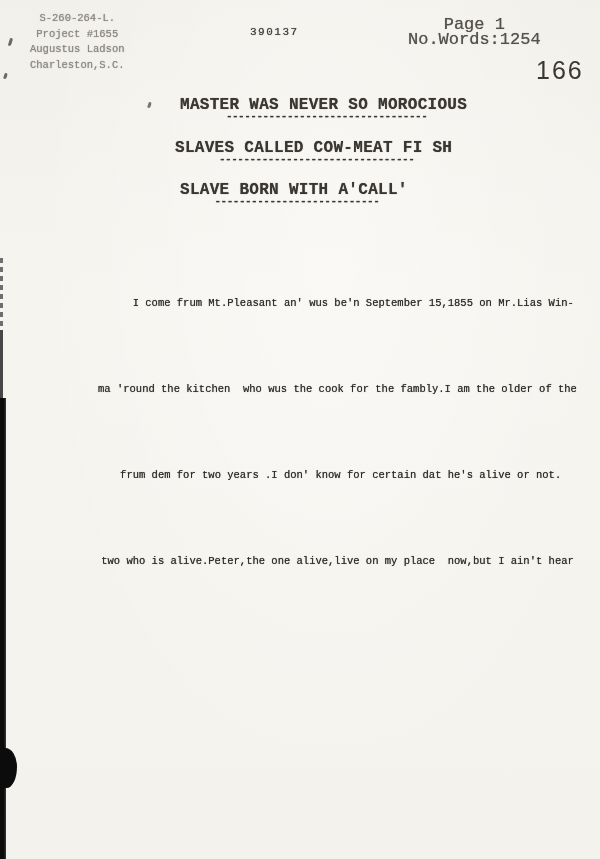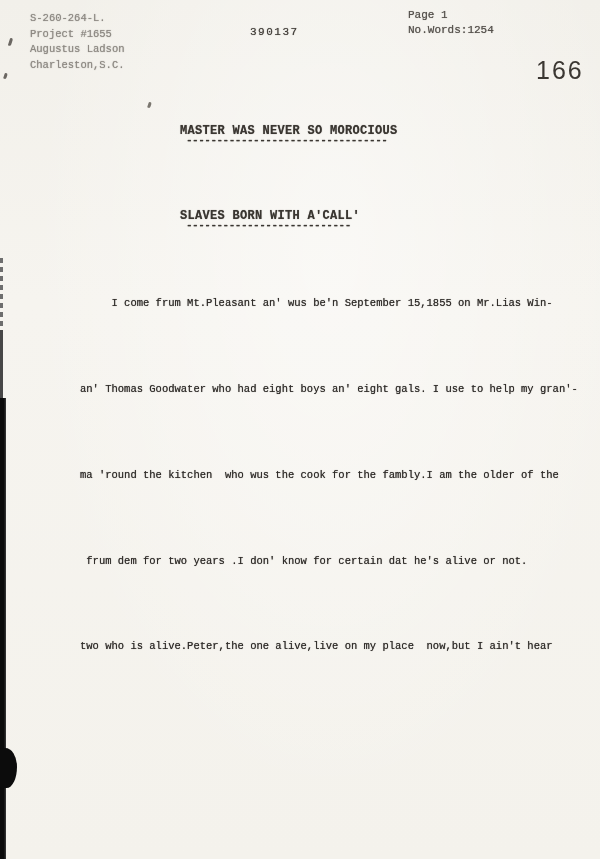--- a/index.html
+++ b/index.html
@@ -3,54 +3,54 @@
 <meta charset="utf-8">
 <style>
   html,body { margin:0; padding:0; background:#dddbd6; }
   .page {
     position:relative; width:600px; height:859px; overflow:hidden;
     background:
       radial-gradient(ellipse at 55% 30%, rgba(255,255,255,0.45), rgba(255,255,255,0) 65%),
       linear-gradient(180deg, #f2f0ea 0%, #f6f4ef 35%, #f4f2ec 100%);
     font-family:"Liberation Mono", monospace;
     color:#2f2c29;
+    text-align:center;
   }
 
   
   .header-left {
     position:absolute; left:30px; top:11px;
     font-size:10.5px; line-height:15.5px; white-space:pre;
     color:#8d8983; text-shadow:0 0 1px rgba(141,137,131,0.9);
   }
   .header-center {
     position:absolute; left:250px; top:26px;
     font-size:11px; letter-spacing:1.5px; color:#45413c;
     text-shadow:0 0 0.8px rgba(69,65,60,0.8);
   }
   .header-right {
-    position:absolute; left:408px; top:8px;
-    font-size:11px; line-height:15px; color:#55514c;
+    position:absolute; left:408px; top:17px;
+    font-size:17px; line-height:15px; color:#55514c;
     text-shadow:0 0 0.7px rgba(85,81,76,0.8); white-space:pre;
   }
   .corner-number {
     position:absolute; left:536px; top:8px;
     font-family:Liberation Sans, sans-serif;
     font-size:25px; letter-spacing:2px; color:#3b3732;margin-top:48px;
   }
 
   
   .title-block { position:absolute; }
   .tb1 { left:180px; top:96px; }
   .tb2 { left:175px; top:139px; }
   .tb3 { left:180px; top:181px; }
   .title-text {
-    font-size:12px; font-weight:bold; letter-spacing:0.3px;
+    font-size:16px; font-weight:bold; letter-spacing:0.3px;
     color:#3a3631; text-shadow:0 0 0.8px rgba(58,54,49,0.75);
     white-space:pre;
-    margin-top:28px;
   }
   .title-underline {
     font-size:11px; font-weight:bold; letter-spacing:-0.5px;
     margin-top:-4px; margin-left:6px; color:#3a3631;
     text-shadow:0 0 0.8px rgba(58,54,49,0.7); white-space:pre;
   }
 
   
   .body-text {
     position:absolute; left:80px; top:232px; width:515px;
@@ -103,28 +103,31 @@
 Charleston,S.C.</div>
   <div class="header-center">390137</div>
   <div class="header-right"><span>Page 1</span>
 <span>No.Words:1254</span></div>
   <div class="corner-number">166</div>
 
   <div class="title-block tb1">
     <div class="title-text">MASTER WAS NEVER SO MOROCIOUS</div>
     <div class="title-underline">---------------------------------</div>
   </div>
+  <div class="title-block tb2">
+    <div class="title-text">SLAVES CALLED COW-MEAT FI SH</div>
+    <div class="title-underline">--------------------------------</div>
+  </div>
   <div class="title-block tb3">
-    <div class="title-text">SLAVES BORN WITH A'CALL'</div>
+    <div class="title-text">SLAVE BORN WITH A'CALL'</div>
     <div class="title-underline">---------------------------</div>
   </div>
 
   <div class="body-text">
     <div>     I come frum Mt.Pleasant an' wus be'n September 15,1855 on Mr.Lias Win-</div>
-    <div>an' Thomas Goodwater who had eight boys an' eight gals. I use to help my gran'-</div>
     <div>ma 'round the kitchen  who wus the cook for the fambly.I am the older of the</div>
     <div> frum dem for two years .I don' know for certain dat he's alive or not.</div>
     <div>two who is alive.Peter,the one alive,live on my place  now,but I ain't hear</div>
     
     
     
     
     
     
     

